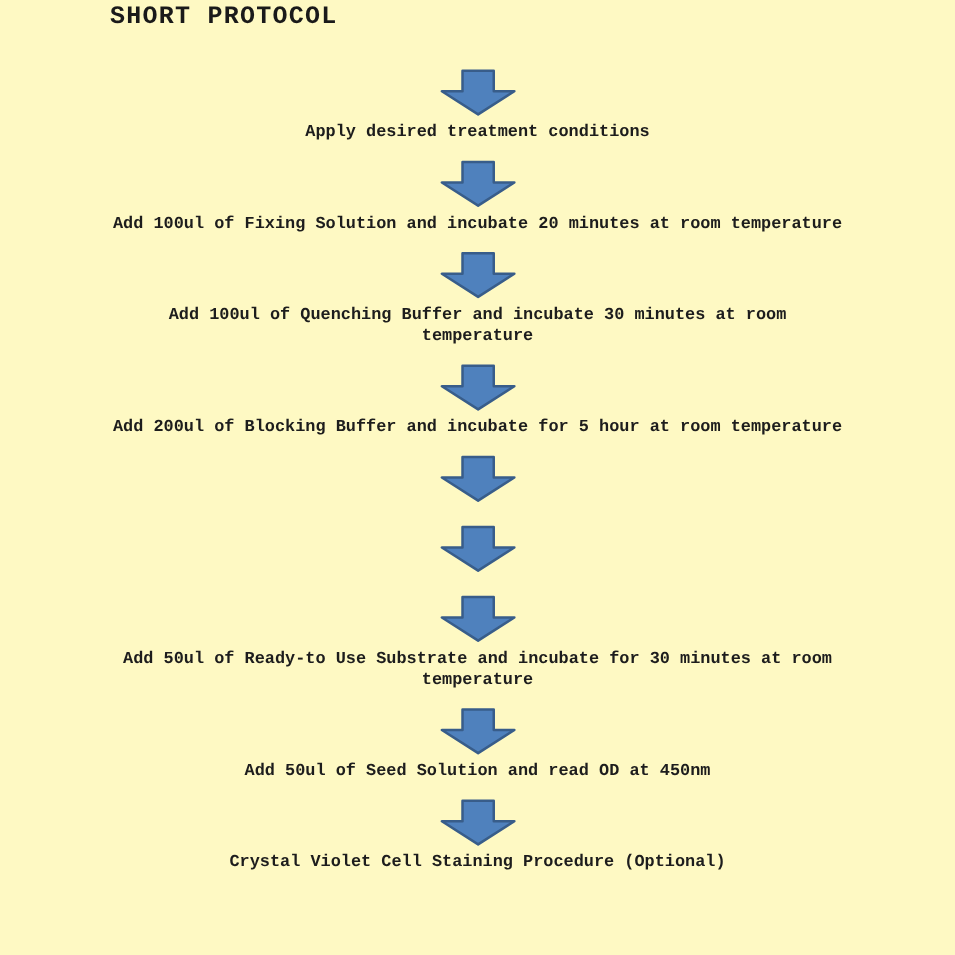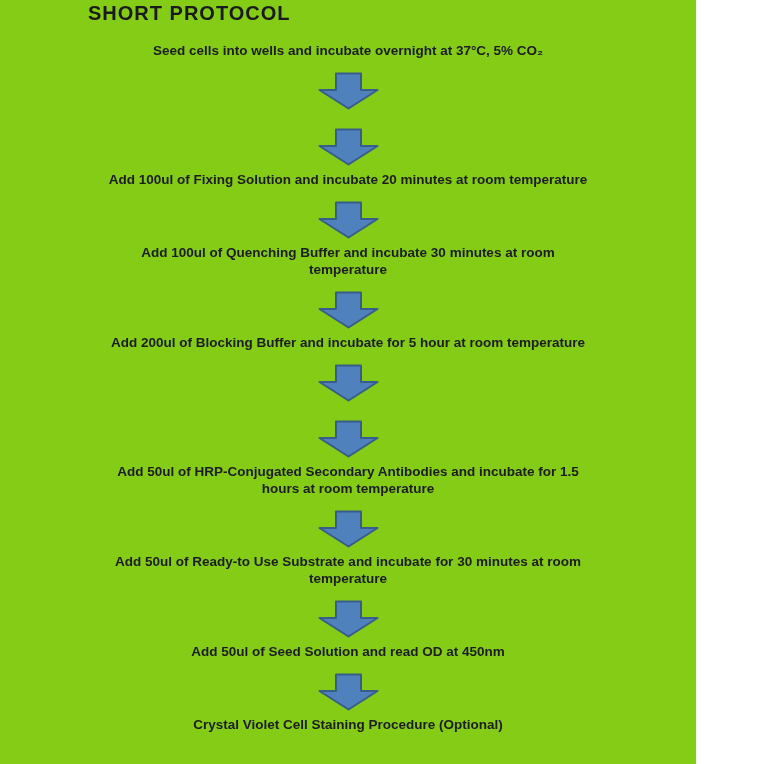--- a/index.html
+++ b/index.html
@@ -2,25 +2,25 @@
 <html><head>
 <meta charset="utf-8">
 <style>
   html, body {
     margin: 0;
     padding: 0;
     background: #ffffff;
   }
   .page {
     position: relative;
-    width: 696px;
+    width: 764px;
     height: 764px;
-    background: #84cc16;
+    background: #fef9c3;
     overflow: hidden;
-    font-family: Liberation Sans, sans-serif;
+    font-family: Liberation Mono, monospace;
   }
   .title {
     position: absolute;
     left: 88px;
     top: 2px;
     margin: 0;
     font-size: 20px;
     font-weight: bold;
     letter-spacing: 1px;
     color: #1a1a1a;
@@ -49,28 +49,28 @@
     margin: 13px 0 5px 0;
     flex: none;
   }
 </style>
 </head>
 <body style="background: rgb(255, 255, 255);">
 
 <div class="page">
   <h1 class="title">SHORT PROTOCOL</h1>
   <div class="flow">
-  <div class="step">
-    <div class="step-text" style="color: rgb(29, 29, 29);">Seed cells into wells and incubate overnight at 37°C, 5% CO₂</div>
-  </div>
 
   <svg class="arrow" width="63" height="38" viewBox="0 0 63 38" aria-hidden="true">
     <polygon points="19,1.5 44,1.5 44,18 60.5,18 31.5,36.5 2.5,18 19,18" fill="#4f81bd" stroke="#385d8a" stroke-width="2" stroke-linejoin="round"></polygon>
   </svg>
 
+  <div class="step">
+    <div class="step-text" style="color: rgb(29, 29, 29);">Apply desired treatment conditions</div>
+  </div>
 
   <svg class="arrow" width="63" height="38" viewBox="0 0 63 38" aria-hidden="true">
     <polygon points="19,1.5 44,1.5 44,18 60.5,18 31.5,36.5 2.5,18 19,18" fill="#4f81bd" stroke="#385d8a" stroke-width="2" stroke-linejoin="round"></polygon>
   </svg>
 
   <div class="step">
     <div class="step-text" style="color: rgb(29, 29, 29);">Add 100ul of Fixing Solution and incubate 20 minutes at room temperature</div>
   </div>
 
   <svg class="arrow" width="63" height="38" viewBox="0 0 63 38" aria-hidden="true">
@@ -92,24 +92,20 @@
 
   <svg class="arrow" width="63" height="38" viewBox="0 0 63 38" aria-hidden="true">
     <polygon points="19,1.5 44,1.5 44,18 60.5,18 31.5,36.5 2.5,18 19,18" fill="#4f81bd" stroke="#385d8a" stroke-width="2" stroke-linejoin="round"></polygon>
   </svg>
 
 
   <svg class="arrow" width="63" height="38" viewBox="0 0 63 38" aria-hidden="true">
     <polygon points="19,1.5 44,1.5 44,18 60.5,18 31.5,36.5 2.5,18 19,18" fill="#4f81bd" stroke="#385d8a" stroke-width="2" stroke-linejoin="round"></polygon>
   </svg>
 
-  <div class="step">
-    <div class="step-text" style="color: rgb(29, 29, 29);">Add 50ul of HRP-Conjugated Secondary Antibodies and incubate for 1.5
-hours at room temperature</div>
-  </div>
 
   <svg class="arrow" width="63" height="38" viewBox="0 0 63 38" aria-hidden="true">
     <polygon points="19,1.5 44,1.5 44,18 60.5,18 31.5,36.5 2.5,18 19,18" fill="#4f81bd" stroke="#385d8a" stroke-width="2" stroke-linejoin="round"></polygon>
   </svg>
 
   <div class="step">
     <div class="step-text" style="color: rgb(29, 29, 29);">Add 50ul of Ready-to Use Substrate and incubate for 30 minutes at room
 temperature</div>
   </div>
 

